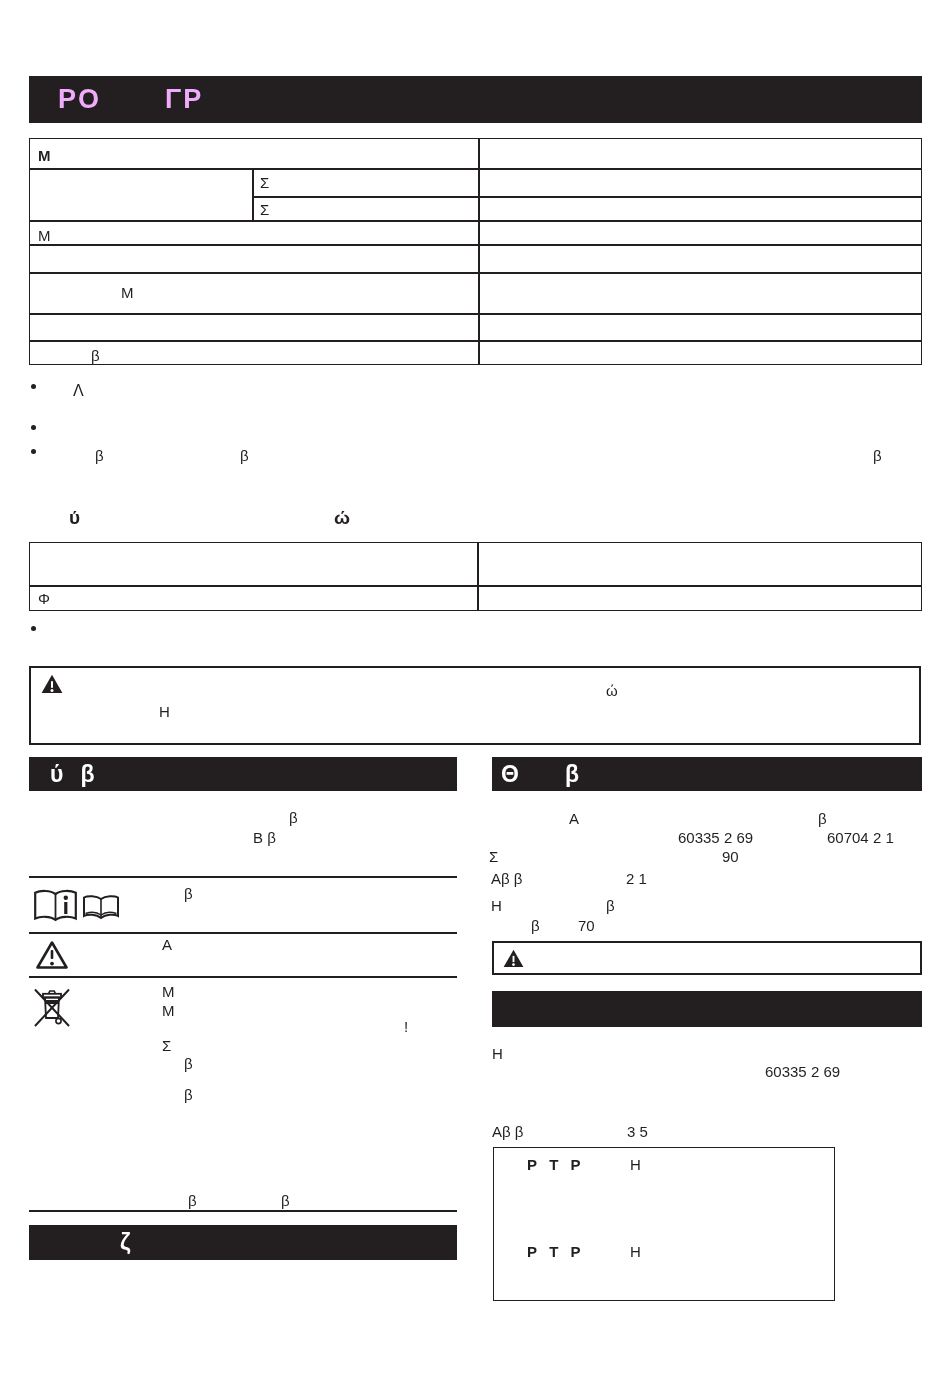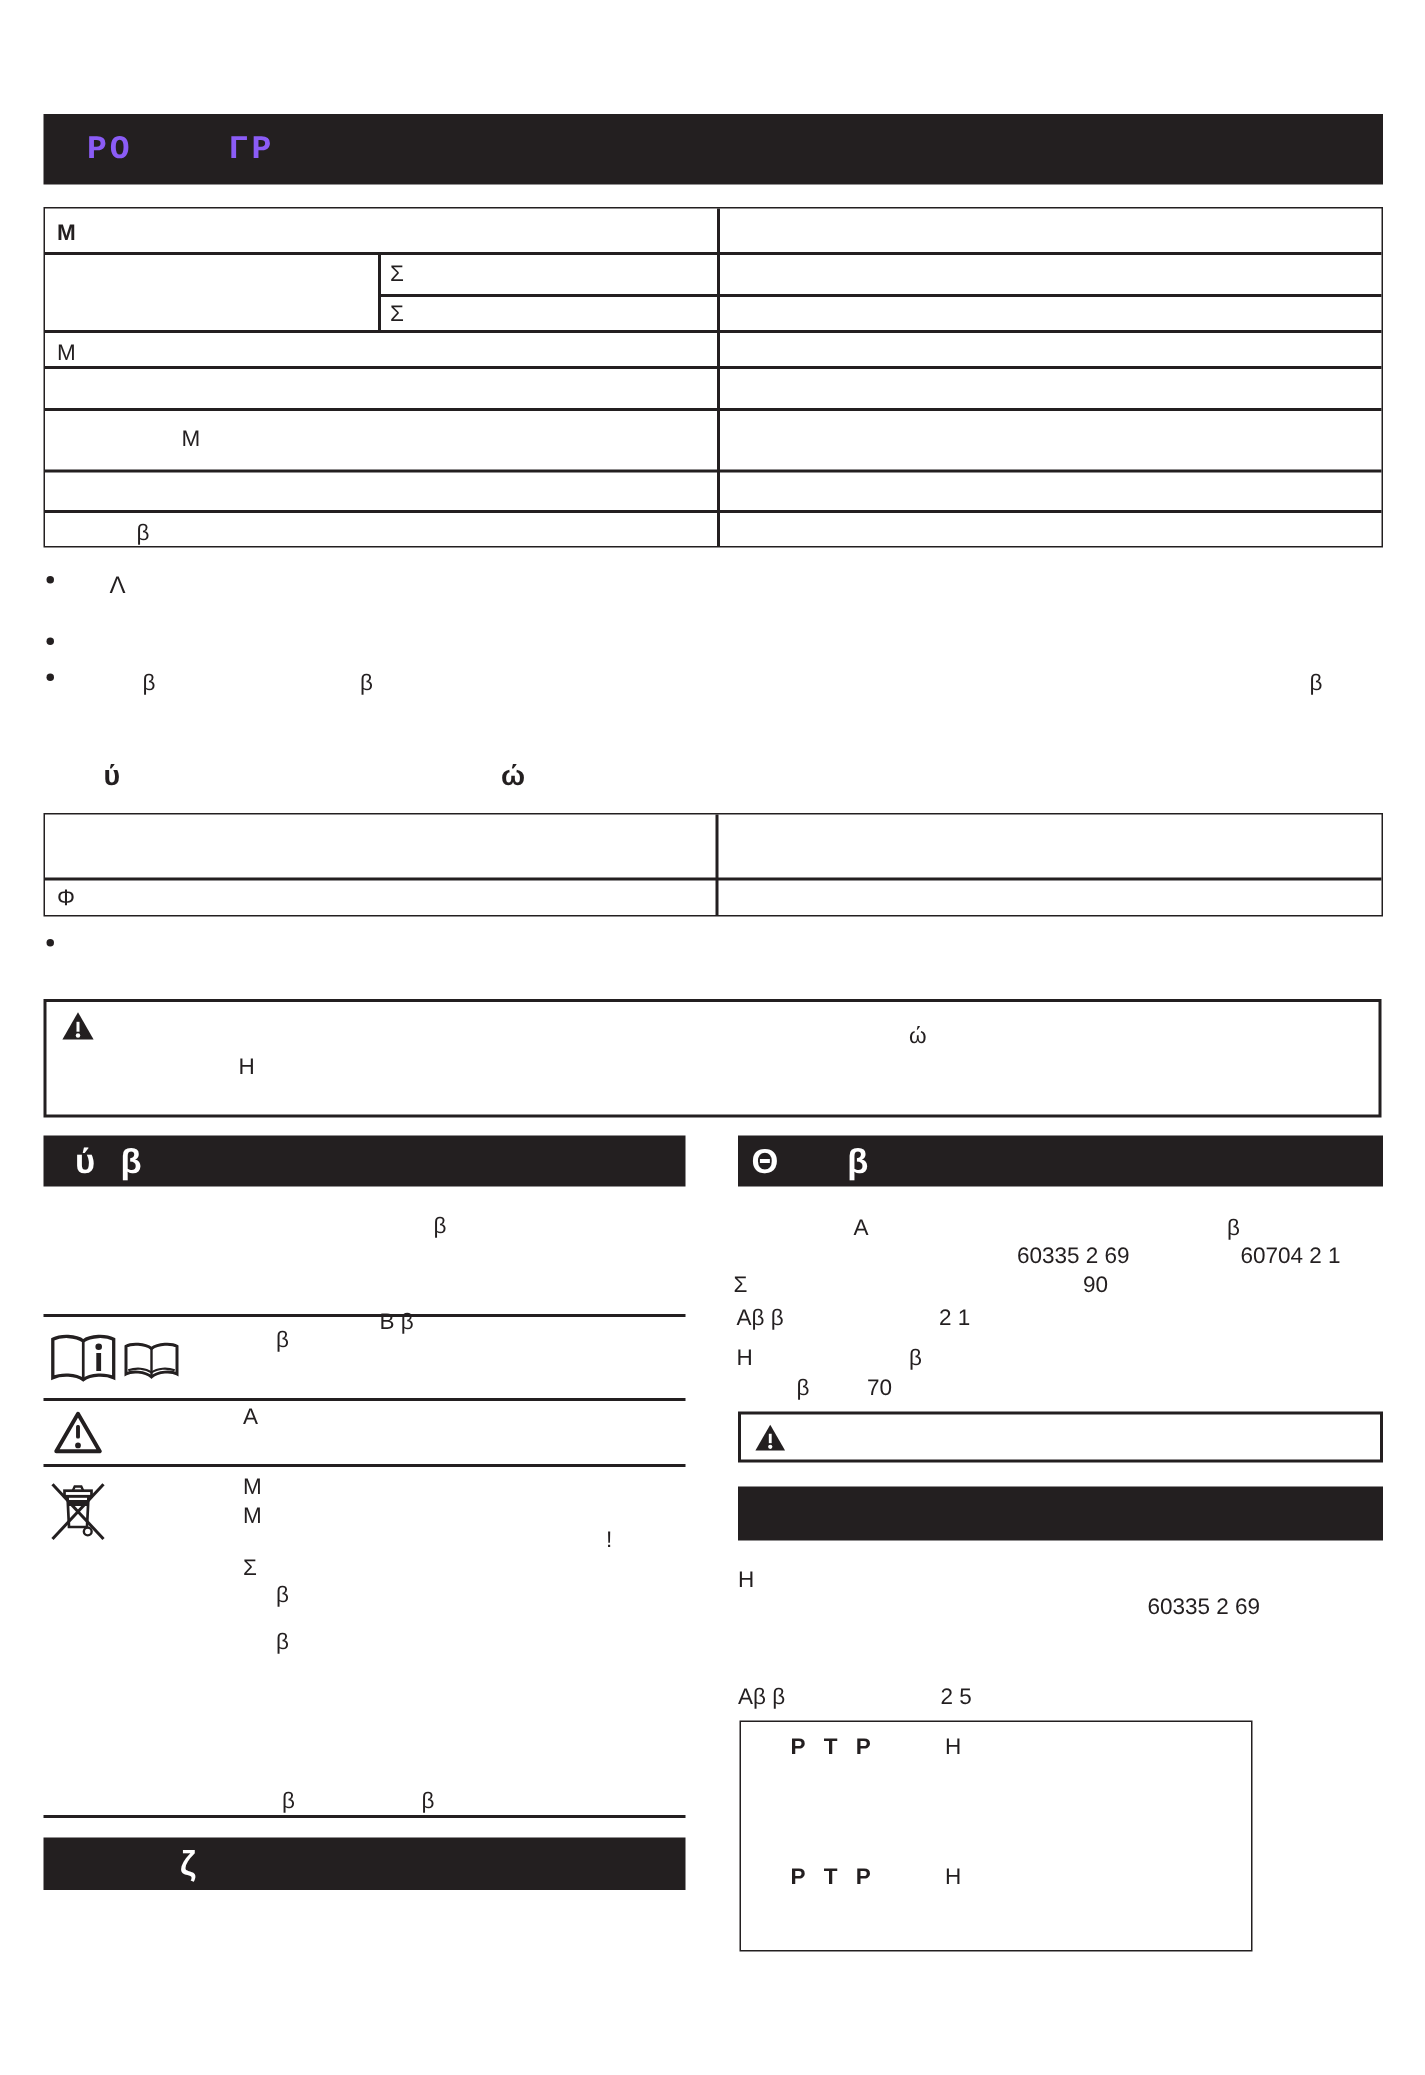--- a/index.html
+++ b/index.html
@@ -5,21 +5,21 @@
   :root{ --ink:#231f20; }
   html,body{margin:0;padding:0;background:#ffffff;}
   .page{
     position:relative;width:950px;height:1383px;background:#ffffff;overflow:hidden;
     font-family:"Liberation Sans", sans-serif;color:var(--ink);
   }
   .t{position:absolute;font-size:15px;line-height:1.15;color:var(--ink);white-space:pre;}
   .b{font-weight:bold;}
   .sp{word-spacing:6px;letter-spacing:1px;}
   .bar{position:absolute;background:var(--ink);display:flex;align-items:center;}
-  .bt{color:#8b5cf6;font-weight:bold;font-size:22px;line-height:1;font-family:Liberation Mono, monospace;}
+  .bt{color:#f0abfc;font-weight:bold;font-size:27px;line-height:1;}
   .st{color:#fff;font-weight:bold;font-size:23px;line-height:1;}
   .tbl{position:absolute;border:1.5px solid var(--ink);box-sizing:border-box;}
   .hl{position:absolute;height:1.5px;background:var(--ink);}
   .vl{position:absolute;width:1.5px;background:var(--ink);}
   .rule{position:absolute;height:1.5px;background:var(--ink);}
   .box2{position:absolute;border:2px solid var(--ink);box-sizing:border-box;}
   .box1{position:absolute;border:1.5px solid var(--ink);box-sizing:border-box;}
   .dot{position:absolute;width:5px;height:5px;border-radius:50%;background:var(--ink);}
   .icon{position:absolute;line-height:0;}
   svg .st0{fill:none;stroke:var(--ink);}
@@ -86,21 +86,21 @@
   <div class="bar" style="left:29px;top:757px;width:428px;height:34px">
     <span class="st" style="margin-left:21px">ύ</span>
     <span class="st" style="margin-left:17px">β</span>
   </div>
   <div class="bar" style="left:492px;top:757px;width:430px;height:34px">
     <span class="st" style="margin-left:9px">Θ</span>
     <span class="st" style="margin-left:46px">β</span>
   </div>
 
   <span class="t" style="left:289px;top:809px">β</span>
-  <span class="t" style="left:253px;top:873px">Β β</span>
+  <span class="t" style="left:253px;top:829px">Β β</span>
 
   <div class="rule" style="left:29px;top:876px;width:428px"></div>
 
   <span class="icon" style="left:33px;top:889px">
     <svg width="45" height="34" viewBox="0 0 45 34">
       <path class="st0" stroke-width="2.2" d="M22.5 5 C17.5 1.2 7.5 1.2 2.2 3.8 L2.2 29.5 C7.5 27 17.5 27 22.5 30.8 C27.5 27 37.5 27 42.8 29.5 L42.8 3.8 C37.5 1.2 27.5 1.2 22.5 5 Z"></path>
       <line class="st0" stroke-width="1.8" x1="22.5" y1="5" x2="22.5" y2="30.5"></line>
       <rect x="31.2" y="13" width="3.2" height="12" fill="#231f20"></rect>
       <circle cx="32.8" cy="8.8" r="2.2" fill="#231f20"></circle>
     </svg>
@@ -176,21 +176,21 @@
         <circle cx="11" cy="16.4" r="1.5" fill="#ffffff"></circle>
       </svg>
     </span>
   </div>
 
   <div class="bar" style="left:492px;top:991px;width:430px;height:36px"></div>
 
   <span class="t" style="left:492px;top:1045px">Η</span>
   <span class="t" style="left:765px;top:1063px">60335 2 69</span>
   <span class="t" style="left:492px;top:1123px">Αβ β</span>
-  <span class="t" style="left:627px;top:1123px">2 5</span>
+  <span class="t" style="left:627px;top:1123px">3 5</span>
 
   <div class="box1" style="left:493px;top:1147px;width:342px;height:154px">
     <span class="t b sp" style="left:33px;top:8px">Ρ Τ Ρ</span>
     <span class="t" style="left:136px;top:8px">Η</span>
     <span class="t b sp" style="left:33px;top:95px">Ρ Τ Ρ</span>
     <span class="t" style="left:136px;top:95px">Η</span>
   </div>
 
 </div>
 

